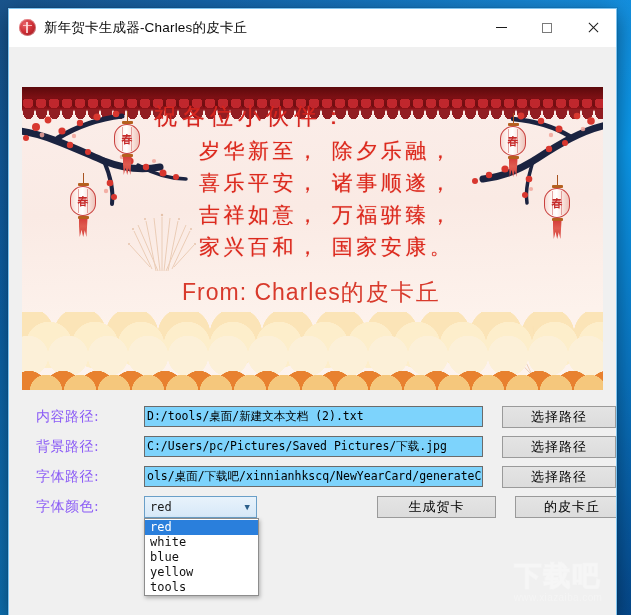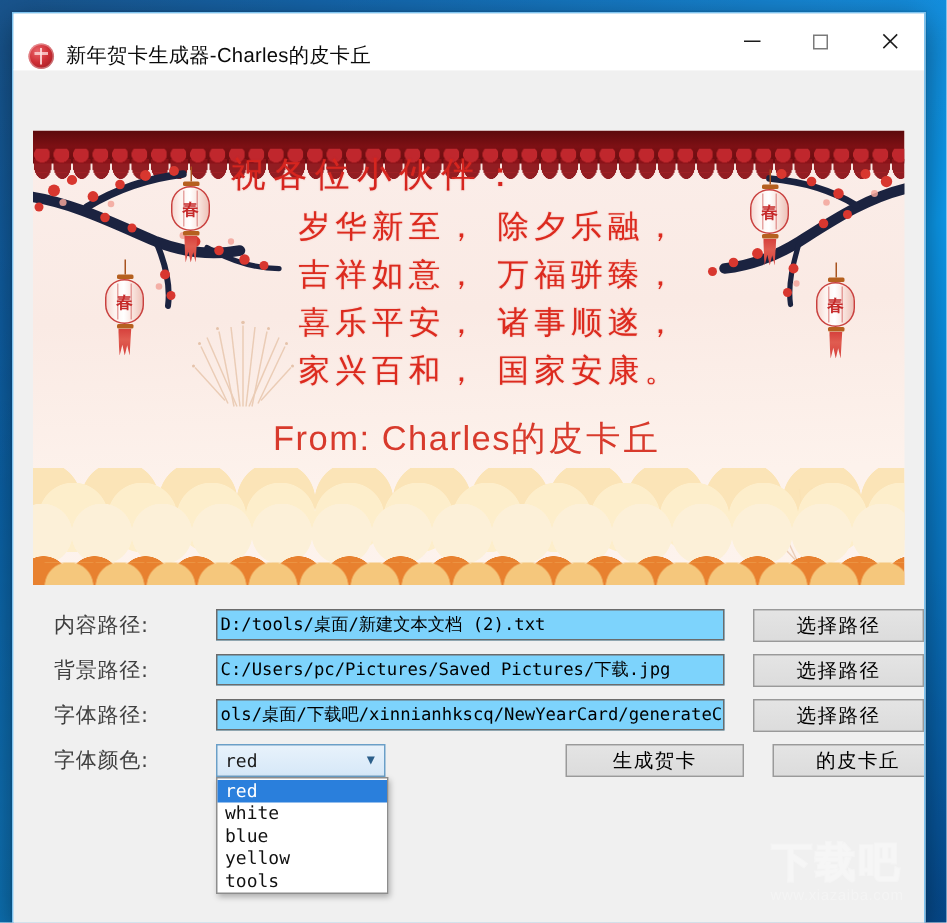--- a/index.html
+++ b/index.html
@@ -20,21 +20,21 @@
   
   .window{
     position:absolute;left:8px;top:8px;width:607px;height:607px;
     background:#f0f0f0;
     border:1px solid #7fc4f0;
     box-shadow:0 0 0 1px rgba(0,0,0,0.08), 0 6px 22px rgba(0,0,0,0.45);
     display:flex;flex-direction:column;overflow:hidden;
   }
   .titlebar{
     height:37px;background:#ffffff;flex:none;
-    display:flex;align-items:flex-end;position:relative;
+    display:flex;align-items:center;position:relative;
     border-bottom:1px solid #ffffff;
   }
   .app-icon{width:17px;height:17px;margin-left:10px;margin-right:8px;flex:none;position:relative;}
   .app-icon .disc{
     width:17px;height:17px;border-radius:50%;
     background:radial-gradient(circle at 36% 32%,#e8656b 0%,#cf2f36 45%,#a81d24 80%,#7d1016 100%);
     box-shadow:inset 0 0 0 1px rgba(255,255,255,0.35);
     position:relative;
   }
   .app-icon .disc:after{
@@ -154,21 +154,21 @@
     background-image:radial-gradient(circle at 17px 20px,#e8812f 0 17px,transparent 17.4px);
     background-size:34px 24px;background-repeat:repeat-x;}
   .arcs2{position:absolute;left:7px;bottom:0;width:calc(100% + 20px);height:15px;
     background-image:radial-gradient(circle at 17px 16px,#f5c77c 0 16px,transparent 16.4px);
     background-size:34px 18px;background-repeat:repeat-x;}
 
   
   .form{position:absolute;left:0;top:358px;width:100%;}
   .row{display:flex;align-items:center;height:23px;margin-bottom:7px;padding-left:27px;}
   .row-label{
-    width:108px;flex:none;font-size:14px;color:#404040;
+    width:108px;flex:none;font-size:14px;color:#8b5cf6;
     font-family:"DejaVu Sans","Liberation Sans",sans-serif;letter-spacing:.5px;
   }
   .text-input{
     width:344px;height:21px;box-sizing:border-box;
     border:1px solid #6b6b6b;background:#7dd3fc;
     font-family:"DejaVu Sans Mono","Liberation Mono",monospace;
     font-size:11.5px;color:#000;padding:0 2px;line-height:19px;
     white-space:nowrap;overflow:hidden;
   }
   .btn{
@@ -398,22 +398,22 @@
             <path d="M25 11 L31 62"></path>
               <path d="M41 11 L35 62"></path>
           </g>
         </svg>
       </div>
 
       <div class="card-text">
         <div class="greet-title">祝各位小伙伴：</div>
         <div class="verse">
           <div>岁华新至， 除夕乐融，</div>
+          <div>喜乐平安， 诸事顺遂，</div>
           <div>吉祥如意， 万福骈臻，</div>
-          <div>喜乐平安， 诸事顺遂，</div>
           <div>家兴百和， 国家安康。</div>
         </div>
         <div class="from-line">
           <span>From: Charles</span><span class="cjk">的皮卡丘</span>
         </div>
       </div>
 
       <div class="clouds">
         <div class="cloud-row cr1"></div>
         <div class="cloud-row cr2"></div>

